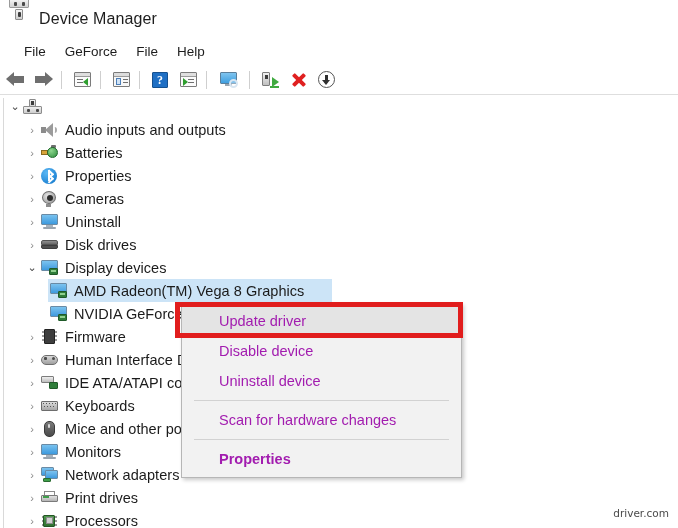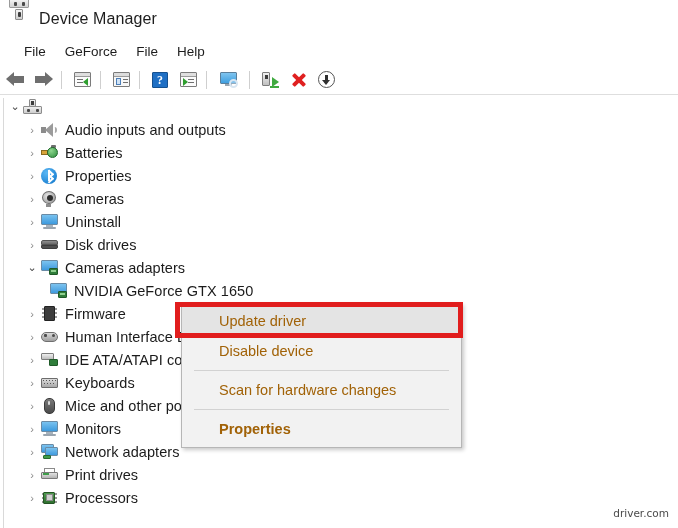--- a/index.html
+++ b/index.html
@@ -232,21 +232,21 @@
 
   
   #ctxmenu{
     position:absolute;left:181px;top:303px;width:281px;
     background:#f2f2f2;border:1px solid #b6b6b6;
     box-shadow:2px 2px 4px rgba(0,0,0,0.22);
     z-index:20;padding:2px 0 3px 0;box-sizing:border-box;
   }
   .mi{
     height:30px;display:flex;align-items:center;padding-left:37px;
-    font-size:14.5px;color:#a16207;cursor:default;position:relative;
+    font-size:14.5px;color:#a21caf;cursor:default;position:relative;
   }
   .mi.highlight{background:#e4e4e4;}
   .mi.bold{font-weight:bold;}
   .msep{height:1px;background:#d2d2d2;margin:4px 12px 4px 12px;}
 
   
   #redbox{
     position:absolute;left:175px;top:302px;width:288px;height:36px;
     border:5px solid #e11d1d;box-sizing:border-box;z-index:30;pointer-events:none;
   }
@@ -448,24 +448,36 @@
 
     <div class="row" style="padding-left:25px;">
       <div class="inner">
         <span class="chev open">⌄</span>
         <span class="ico">
           <span class="i-display">
               <span class="s"></span>
               <span class="card"></span>
             </span>
         </span>
-        <span class="lbl">Cameras adapters</span>
-      </div>
-    </div>
-
+        <span class="lbl">Display devices</span>
+      </div>
+    </div>
+
+    <div class="row selected" style="padding-left:48px;">
+      <span class="hl" style="left:48px;width:284px;"></span>
+      <div class="inner">
+        <span class="ico">
+          <span class="i-display">
+              <span class="s"></span>
+              <span class="card"></span>
+            </span>
+        </span>
+        <span class="lbl">AMD Radeon(TM) Vega 8 Graphics</span>
+      </div>
+    </div>
 
     <div class="row" style="padding-left:48px;">
       <div class="inner">
         <span class="ico">
           <span class="i-display">
               <span class="s"></span>
               <span class="card"></span>
             </span>
         </span>
         <span class="lbl">NVIDIA GeForce GTX 1650</span>
@@ -611,20 +623,21 @@
         <span class="lbl">Processors</span>
       </div>
     </div>
 
   </div>
 </div>
 
 <div id="ctxmenu">
   <div class="mi highlight">Update driver</div>
   <div class="mi">Disable device</div>
+  <div class="mi">Uninstall device</div>
   <div class="msep"></div>
   <div class="mi">Scan for hardware changes</div>
   <div class="msep"></div>
   <div class="mi bold">Properties</div>
 </div>
 
 <div id="redbox"></div>
 
 <div id="watermark">driver.com</div>
 

